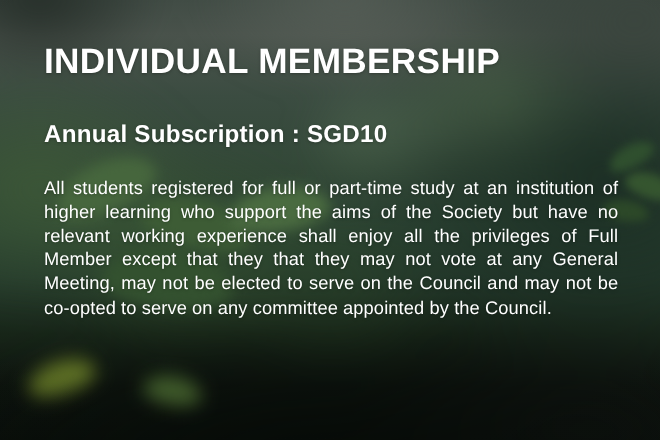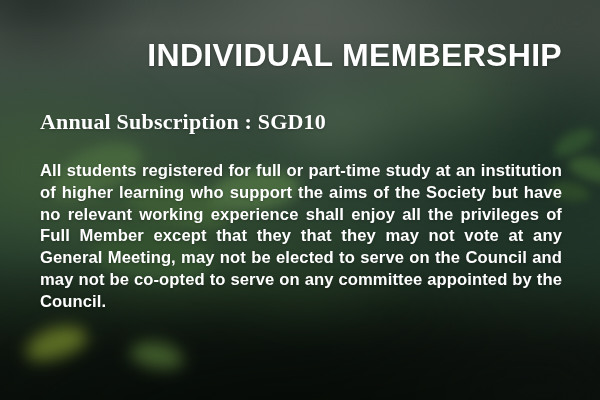--- a/index.html
+++ b/index.html
@@ -65,35 +65,33 @@
     left: 40px; right: 38px; top: 0;
     color: #ffffff;
     text-shadow: 0 1px 3px rgba(0,0,0,0.28);
   }
   .title {
     margin: 34px 0 0 0;
     font-size: 32px;
     line-height: 43px;
     font-weight: 800;
     letter-spacing: 0.3px;
-    text-align: right;
   }
   .subscription {
     margin: 32px 0 0 0;
     font-size: 22px;
     line-height: 26px;
     font-weight: 800;
     letter-spacing: 0.2px;
-    font-family: Liberation Serif, serif;
   }
   .description {
     margin: 25px 0 0 0;
     font-size: 16.6px;
     line-height: 21.8px;
-    font-weight: 700;
+    font-weight: 400;
     text-align: justify;
     letter-spacing: 0.1px;
   }
 </style>
 </head>
 <body>
 
 <div class="canvas">
 
   <div class="bg-base"></div>

